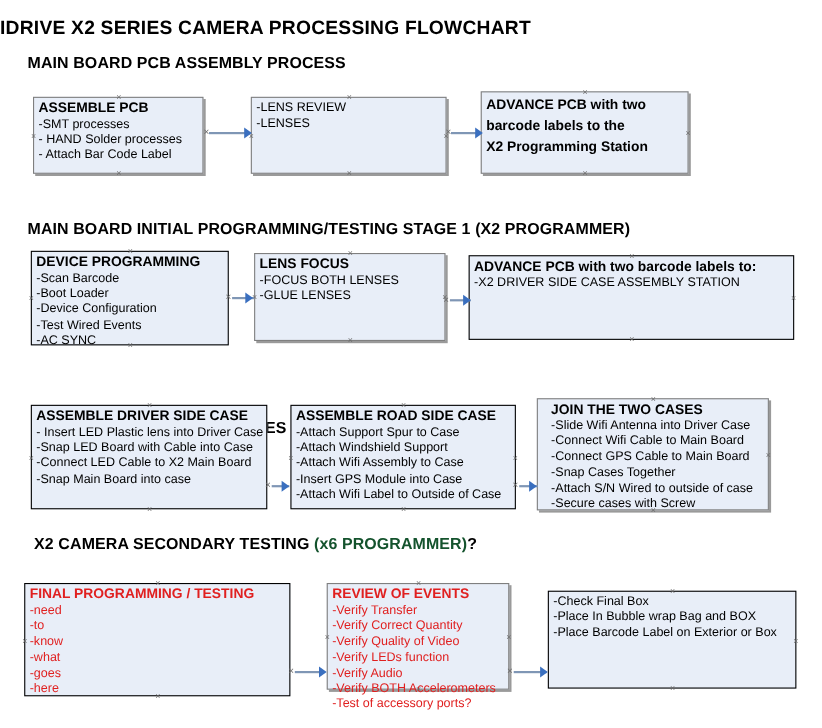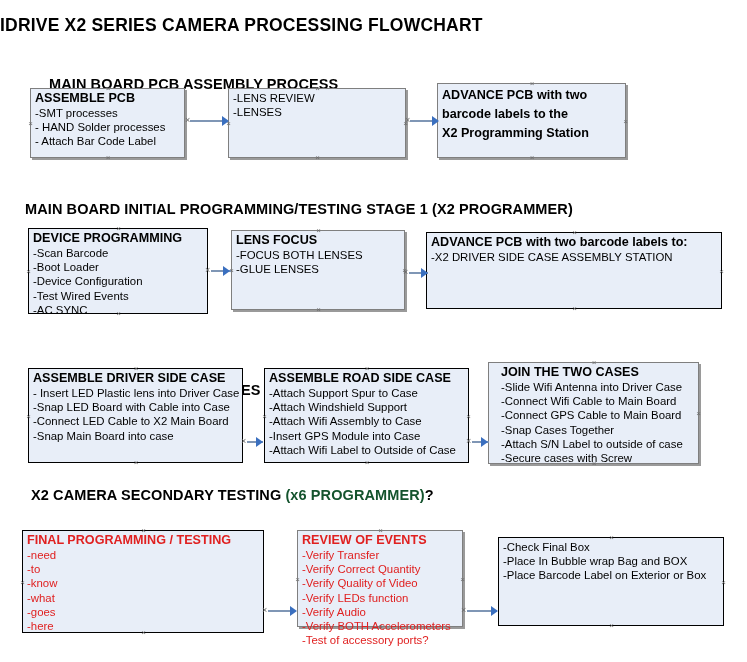--- a/index.html
+++ b/index.html
@@ -68,21 +68,21 @@
     position:absolute;color:#6b6b6b;font-size:9px;line-height:9px;
   }
 </style>
 </head>
 <body>
 
 <div class="canvas">
 
   <div class="doc-title">IDRIVE X2  SERIES CAMERA PROCESSING FLOWCHART</div>
 
-  <div class="section-head" style="left:25px;top:76px;margin-left:24px;">
+  <div class="section-head" style="left:25px;top:50px;">
     <span>MAIN BOARD PCB ASSEMBLY PROCESS</span>
   </div>
 
   <div class="box shadow" style="left:30px;top:88px;width:155px;height:70px;">
     <div class="btitle">ASSEMBLE PCB</div>
     <div class="bline">-SMT processes</div>
     <div class="bline">- HAND Solder processes</div>
     <div class="bline">- Attach Bar Code Label</div>
     <span class="handle" style="left:50%;top:-4px;margin-left:-3px;"></span>
     <span class="handle" style="left:50%;bottom:-4px;margin-left:-3px;"></span>
@@ -184,21 +184,21 @@
     <span class="handle" style="left:-4px;top:50%;margin-top:-3px;"></span>
     <span class="handle" style="right:-4px;top:50%;margin-top:-3px;"></span>
   </div>
 
   <div class="box shadow" style="left:488px;top:362px;width:211px;height:102px;padding-left:12px;">
     <div class="btitle">JOIN THE TWO CASES</div>
     <div class="bline">-Slide Wifi Antenna into Driver Case</div>
     <div class="bline">-Connect Wifi Cable to Main Board</div>
     <div class="bline">-Connect GPS Cable to Main Board</div>
     <div class="bline">-Snap Cases Together</div>
-    <div class="bline">-Attach S/N Label to outside of case</div>
+    <div class="bline">-Attach S/N Wired to outside of case</div>
     <div class="bline">-Secure cases with Screw</div>
     <span class="handle" style="left:50%;top:-4px;margin-left:-3px;"></span>
     <span class="handle" style="left:50%;bottom:-4px;margin-left:-3px;"></span>
     <span class="handle" style="right:-4px;top:50%;margin-top:-3px;"></span>
   </div>
 
   <div class="conn" style="left:247px;top:441px;width:16px;"></div>
   <div class="arrowhead" style="left:256px;top:437px;"></div>
   <span class="conn-endmark" style="left:241px;top:437px;">×</span>
 

